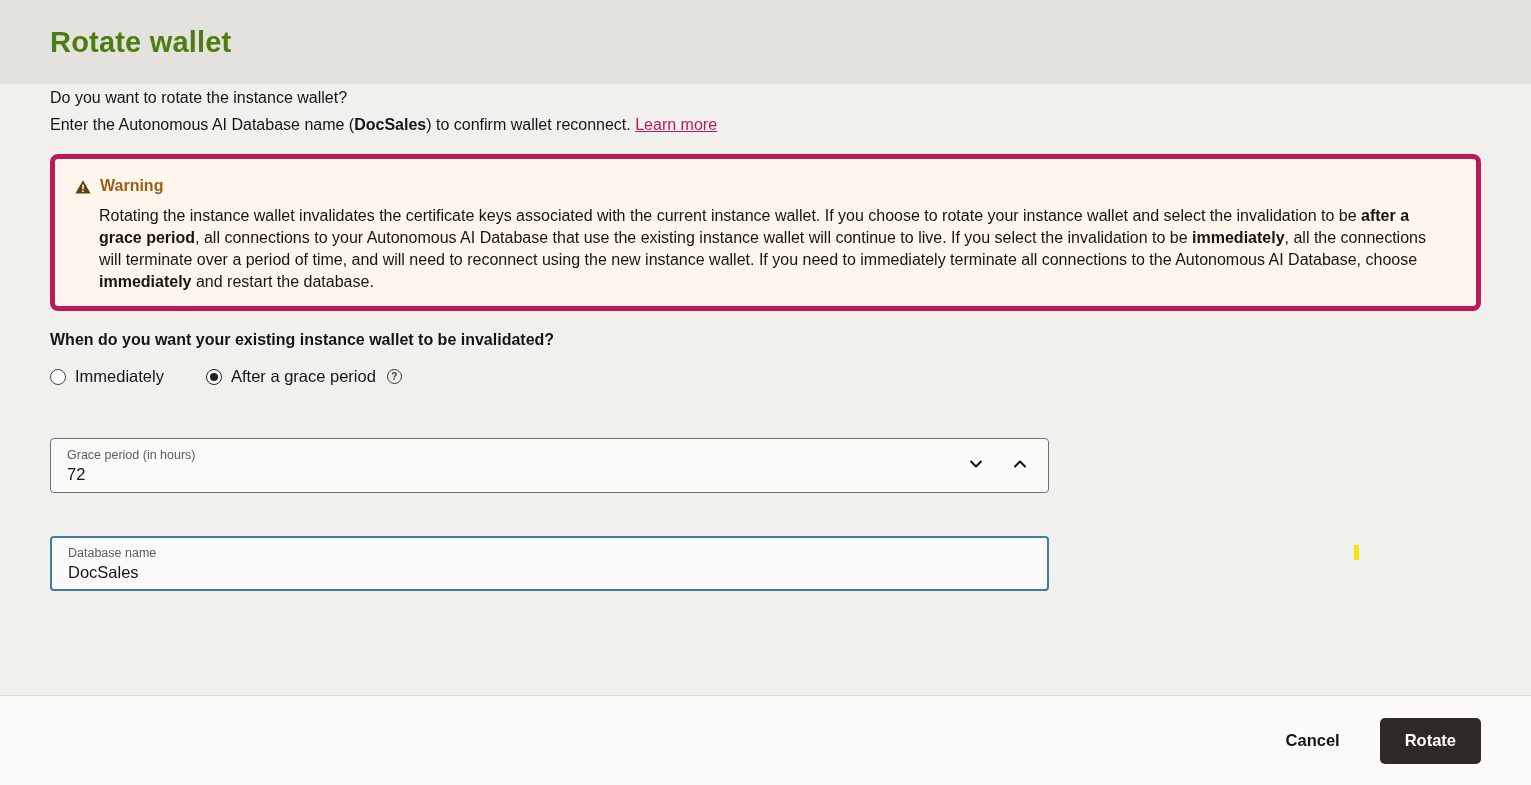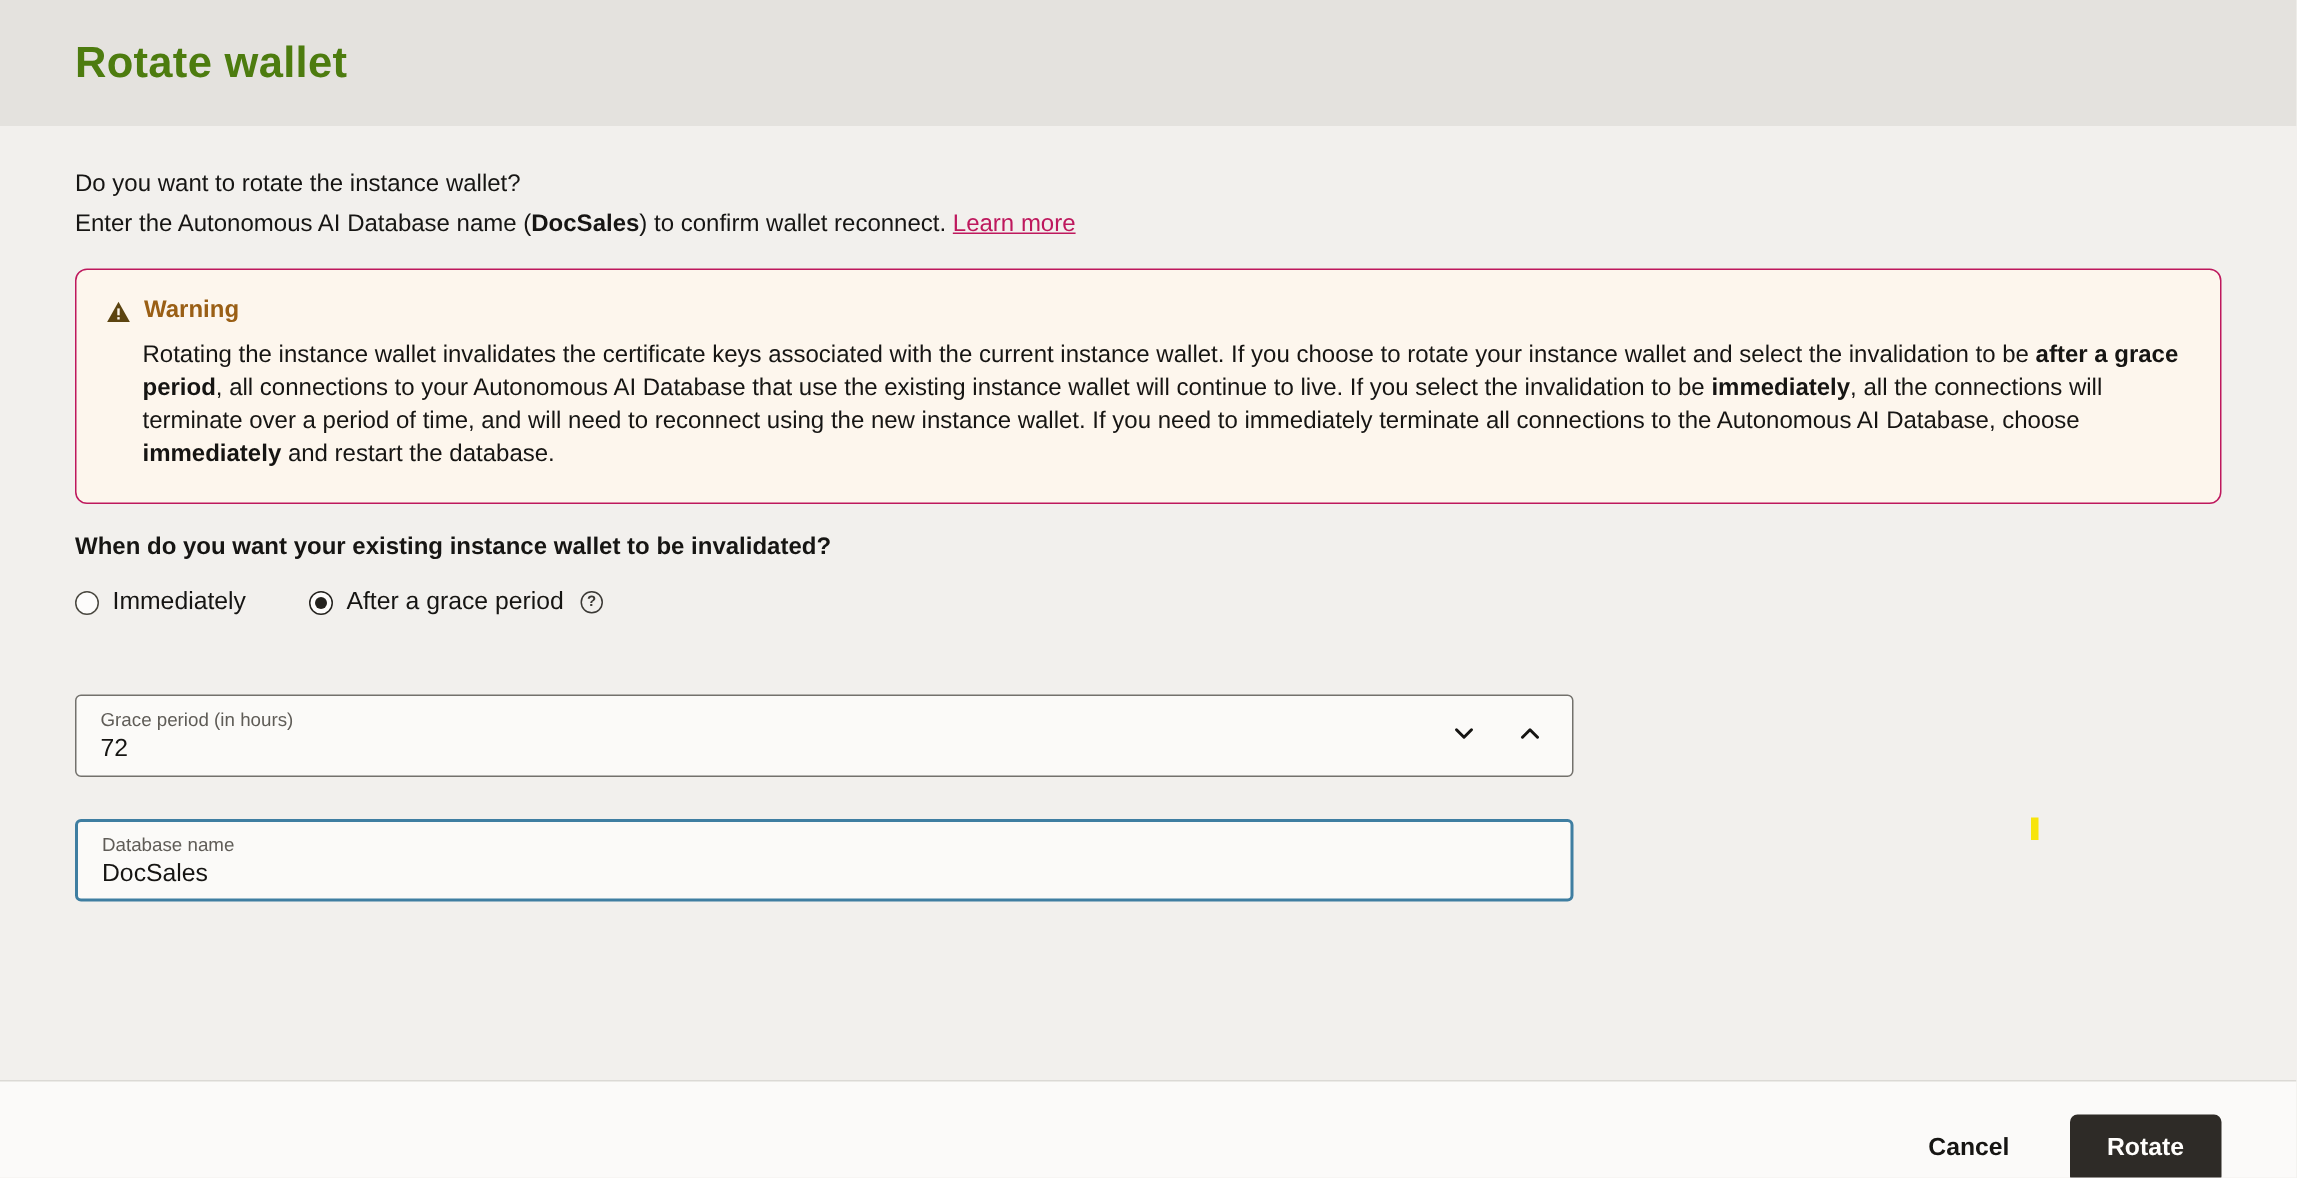--- a/index.html
+++ b/index.html
@@ -27,37 +27,36 @@
     letter-spacing: 0.2px;
   }
 
   
   .content {
     height: 611px;
     background: #f2f0ed;
     padding: 0 50px;
   }
   .intro {
-    margin-top: 25px;
     font-size: 16px;
     line-height: 27px;
     color: #161513;
   }
   .intro .bold { font-weight: 700; }
   .link {
     color: #be185d;
     text-decoration: underline;
     cursor: pointer;
   }
 
   
   .warning-box {
     margin-top: 16px;
     background: #fdf6ed;
-    border: 1px solid #be185d;
+    border: 5px solid #be185d;
     border-radius: 8px;
     padding: 18px 24px 8px 20px;
     min-height: 157px;
   }
   .warning-head {
     display: flex;
     align-items: center;
     gap: 9px;
   }
   .warning-head .w-icon { display: inline-flex; margin-top: 1px; }
@@ -144,21 +143,21 @@
     color: #5f5c57;
     line-height: 16px;
   }
   .field-value {
     font-size: 16.5px;
     color: #161513;
     line-height: 23px;
   }
   .field.grace { margin-top: 52px; height: 55px; }
   .field.dbname {
-    margin-top: 28px;
+    margin-top: 43px;
     height: 55px;
     border: 2px solid #3f7ea1;
     padding: 7px 16px;
   }
   .steppers {
     position: absolute;
     right: 8px; top: 0; bottom: 0;
     display: flex;
     align-items: center;
     gap: 4px;

